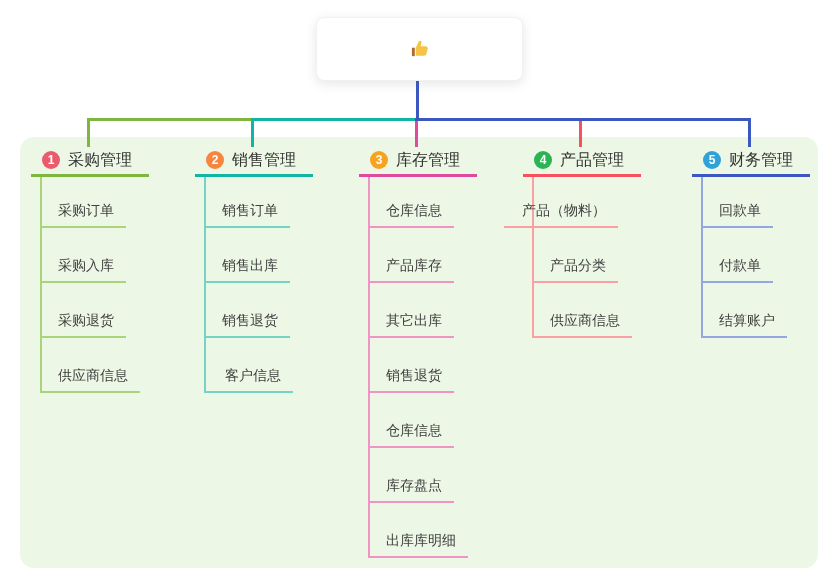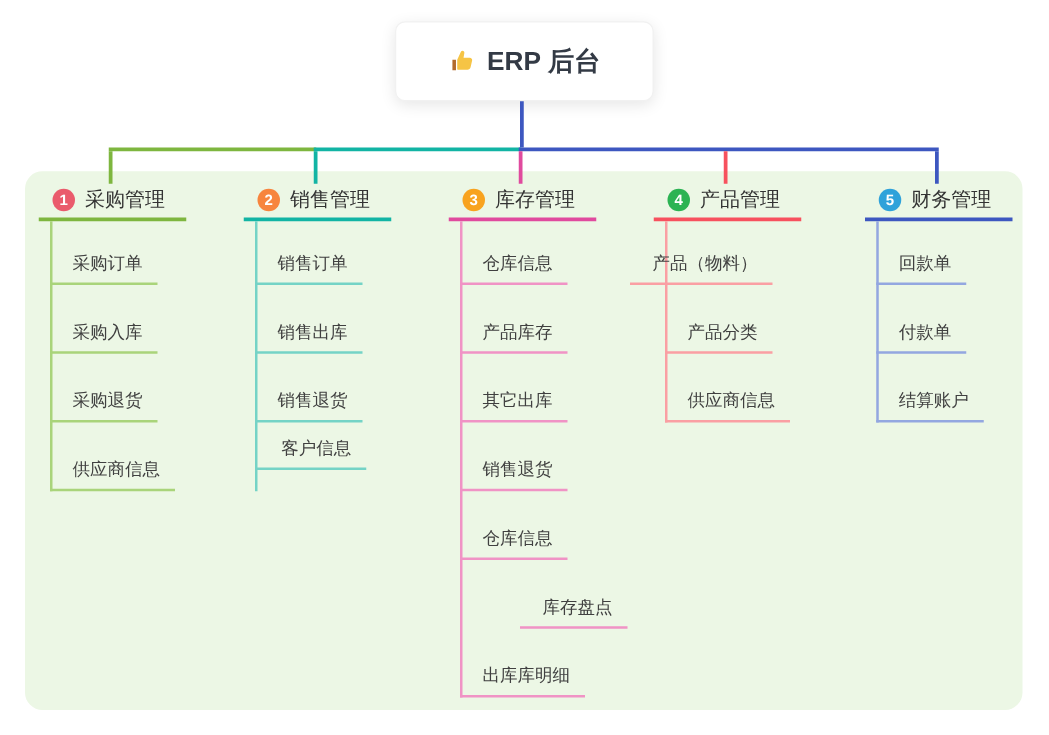--- a/index.html
+++ b/index.html
@@ -38,21 +38,20 @@
 <div class="canvas">
   <div class="panel" id="panel" style="background: rgb(236, 247, 229);"></div>
 
   <div class="root-node">
     <span class="root-icon">
       <svg id="thumb-svg" width="22" height="22" viewBox="0 0 24 24">
         <path id="thumb-cuff" d="M3.2 10.6h3.1v9.2H3.2z" fill="#b26a2b"></path>
         <path id="thumb-hand" d="M7.4 19.3v-8.7l3.2-6.8c.26-.55.82-.9 1.43-.9 1.03 0 1.8.95 1.58 1.95L12.9 8.9h5.5c1.32 0 2.3 1.22 2 2.5l-1.35 5.9c-.28 1.27-1.4 2.17-2.7 2.17H9.1c-.6 0-1.18-.06-1.7-.17z" fill="#f6c445"></path>
       </svg>
     </span>
-    <span>ERP 后台</span>
   </div>
 
   <div id="connectors">
       <div class="conn" style="left: 416px; top: 81px; width: 3px; height: 37px; background: rgb(61, 87, 192); position: absolute;"></div>
       <div class="conn" style="left: 87px; top: 118px; width: 166px; height: 3px; background: rgb(126, 182, 63); position: absolute;"></div>
       <div class="conn" style="left: 251px; top: 118px; width: 166px; height: 3px; background: rgb(18, 180, 164); position: absolute;"></div>
       <div class="conn" style="left: 415px; top: 118px; width: 335.5px; height: 3px; background: rgb(61, 87, 192); position: absolute;"></div>
       <div class="conn" style="left: 86.5px; top: 121px; width: 3px; height: 26px; background: rgb(126, 182, 63); position: absolute;"></div>
       <div class="conn" style="left: 250.5px; top: 121px; width: 3px; height: 26px; background: rgb(18, 180, 164); position: absolute;"></div>
       <div class="conn" style="left: 414.5px; top: 121px; width: 3px; height: 26px; background: rgb(224, 74, 158); position: absolute;"></div>
@@ -70,32 +69,32 @@
       <div class="child-node" style="left: 40px; top: 306px; border-bottom-color: rgb(169, 212, 122);">采购退货</div>
       <div class="child-node" style="left: 40px; top: 361px; border-bottom-color: rgb(169, 212, 122);">供应商信息</div>
       <div class="branch-header" style="left: 195px; top: 146px; border-bottom-color: rgb(18, 180, 164);">
         <div class="num-badge" style="background: rgb(247, 133, 62);">2</div>
         <div>销售管理</div>
       </div>
       <div class="trunk" style="left: 204px; top: 177px; height: 216px; background: rgb(116, 211, 198);"></div>
       <div class="child-node" style="left: 204px; top: 196px; border-bottom-color: rgb(116, 211, 198);">销售订单</div>
       <div class="child-node" style="left: 204px; top: 251px; border-bottom-color: rgb(116, 211, 198);">销售出库</div>
       <div class="child-node" style="left: 204px; top: 306px; border-bottom-color: rgb(116, 211, 198);">销售退货</div>
-      <div class="child-node" style="left: 204px; top: 344px; border-bottom-color: rgb(116, 211, 198); padding-left: 21px;">客户信息</div>
+      <div class="child-node" style="left: 204px; top: 361px; border-bottom-color: rgb(116, 211, 198); padding-left: 21px;">客户信息</div>
       <div class="branch-header" style="left: 359px; top: 146px; border-bottom-color: rgb(224, 74, 158);">
         <div class="num-badge" style="background: rgb(248, 163, 31);">3</div>
         <div>库存管理</div>
       </div>
       <div class="trunk" style="left: 368px; top: 177px; height: 381px; background: rgb(240, 147, 197);"></div>
       <div class="child-node" style="left: 368px; top: 196px; border-bottom-color: rgb(240, 147, 197);">仓库信息</div>
       <div class="child-node" style="left: 368px; top: 251px; border-bottom-color: rgb(240, 147, 197);">产品库存</div>
       <div class="child-node" style="left: 368px; top: 306px; border-bottom-color: rgb(240, 147, 197);">其它出库</div>
       <div class="child-node" style="left: 368px; top: 361px; border-bottom-color: rgb(240, 147, 197);">销售退货</div>
       <div class="child-node" style="left: 368px; top: 416px; border-bottom-color: rgb(240, 147, 197);">仓库信息</div>
-      <div class="child-node" style="left: 368px; top: 471px; border-bottom-color: rgb(240, 147, 197); margin-left: 48px;">库存盘点</div>
+      <div class="child-node" style="left: 368px; top: 471px; border-bottom-color: rgb(240, 147, 197);">库存盘点</div>
       <div class="child-node" style="left: 368px; top: 526px; border-bottom-color: rgb(240, 147, 197);">出库库明细</div>
       <div class="branch-header" style="left: 523px; top: 146px; border-bottom-color: rgb(247, 81, 94);">
         <div class="num-badge" style="background: rgb(44, 179, 83);">4</div>
         <div>产品管理</div>
       </div>
       <div class="trunk" style="left: 532px; top: 177px; height: 161px; background: rgb(250, 159, 163);"></div>
       <div class="child-node" style="left: 504px; top: 196px; border-bottom-color: rgb(250, 159, 163);">产品（物料）</div>
       <div class="child-node" style="left: 532px; top: 251px; border-bottom-color: rgb(250, 159, 163);">产品分类</div>
       <div class="child-node" style="left: 532px; top: 306px; border-bottom-color: rgb(250, 159, 163);">供应商信息</div>
       <div class="branch-header" style="left: 692px; top: 146px; border-bottom-color: rgb(61, 87, 192);">

